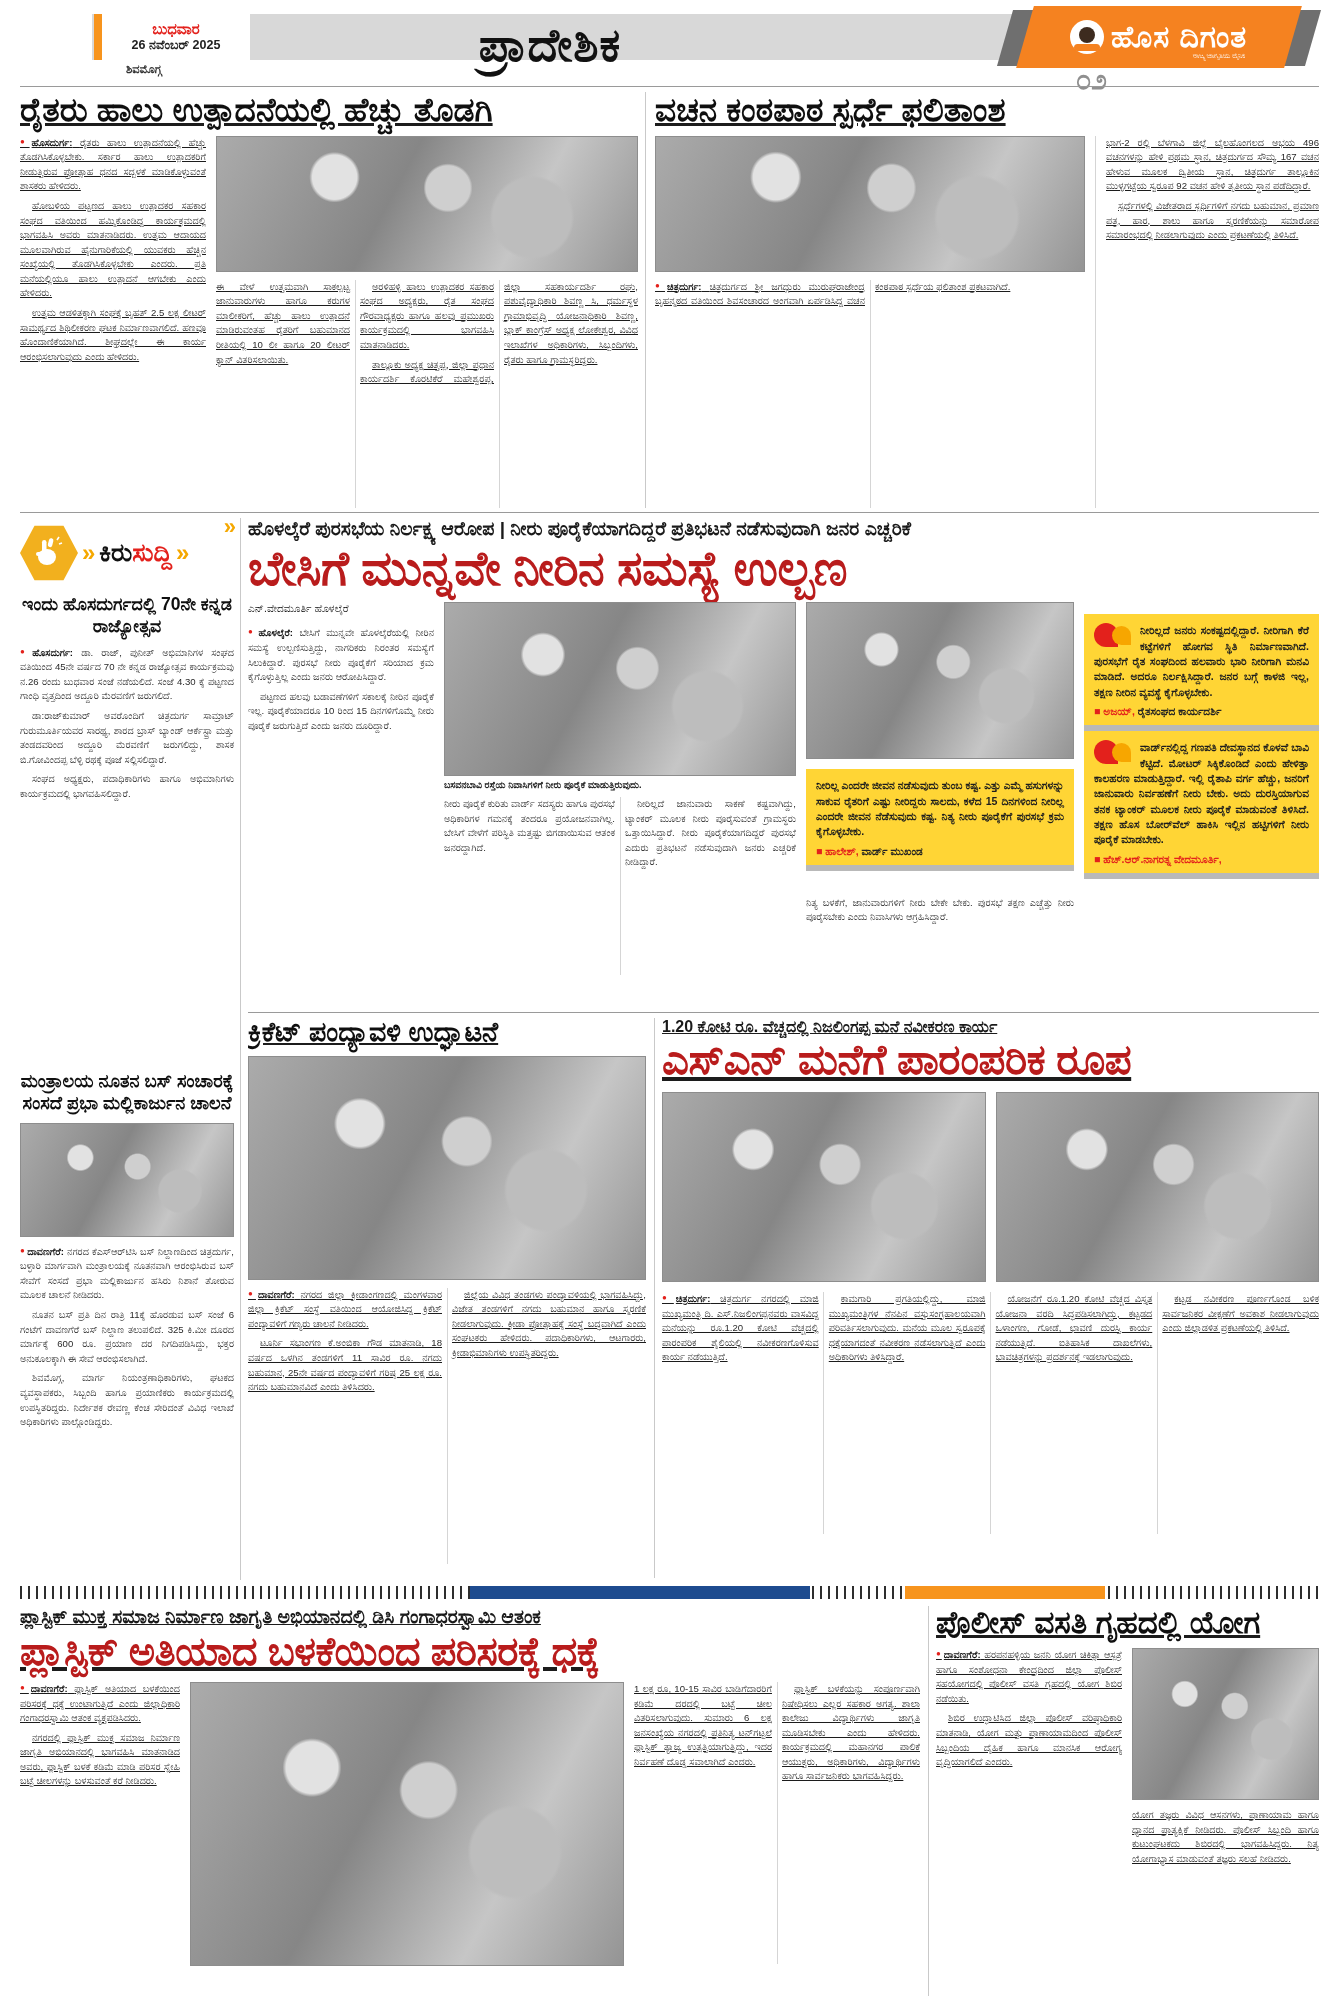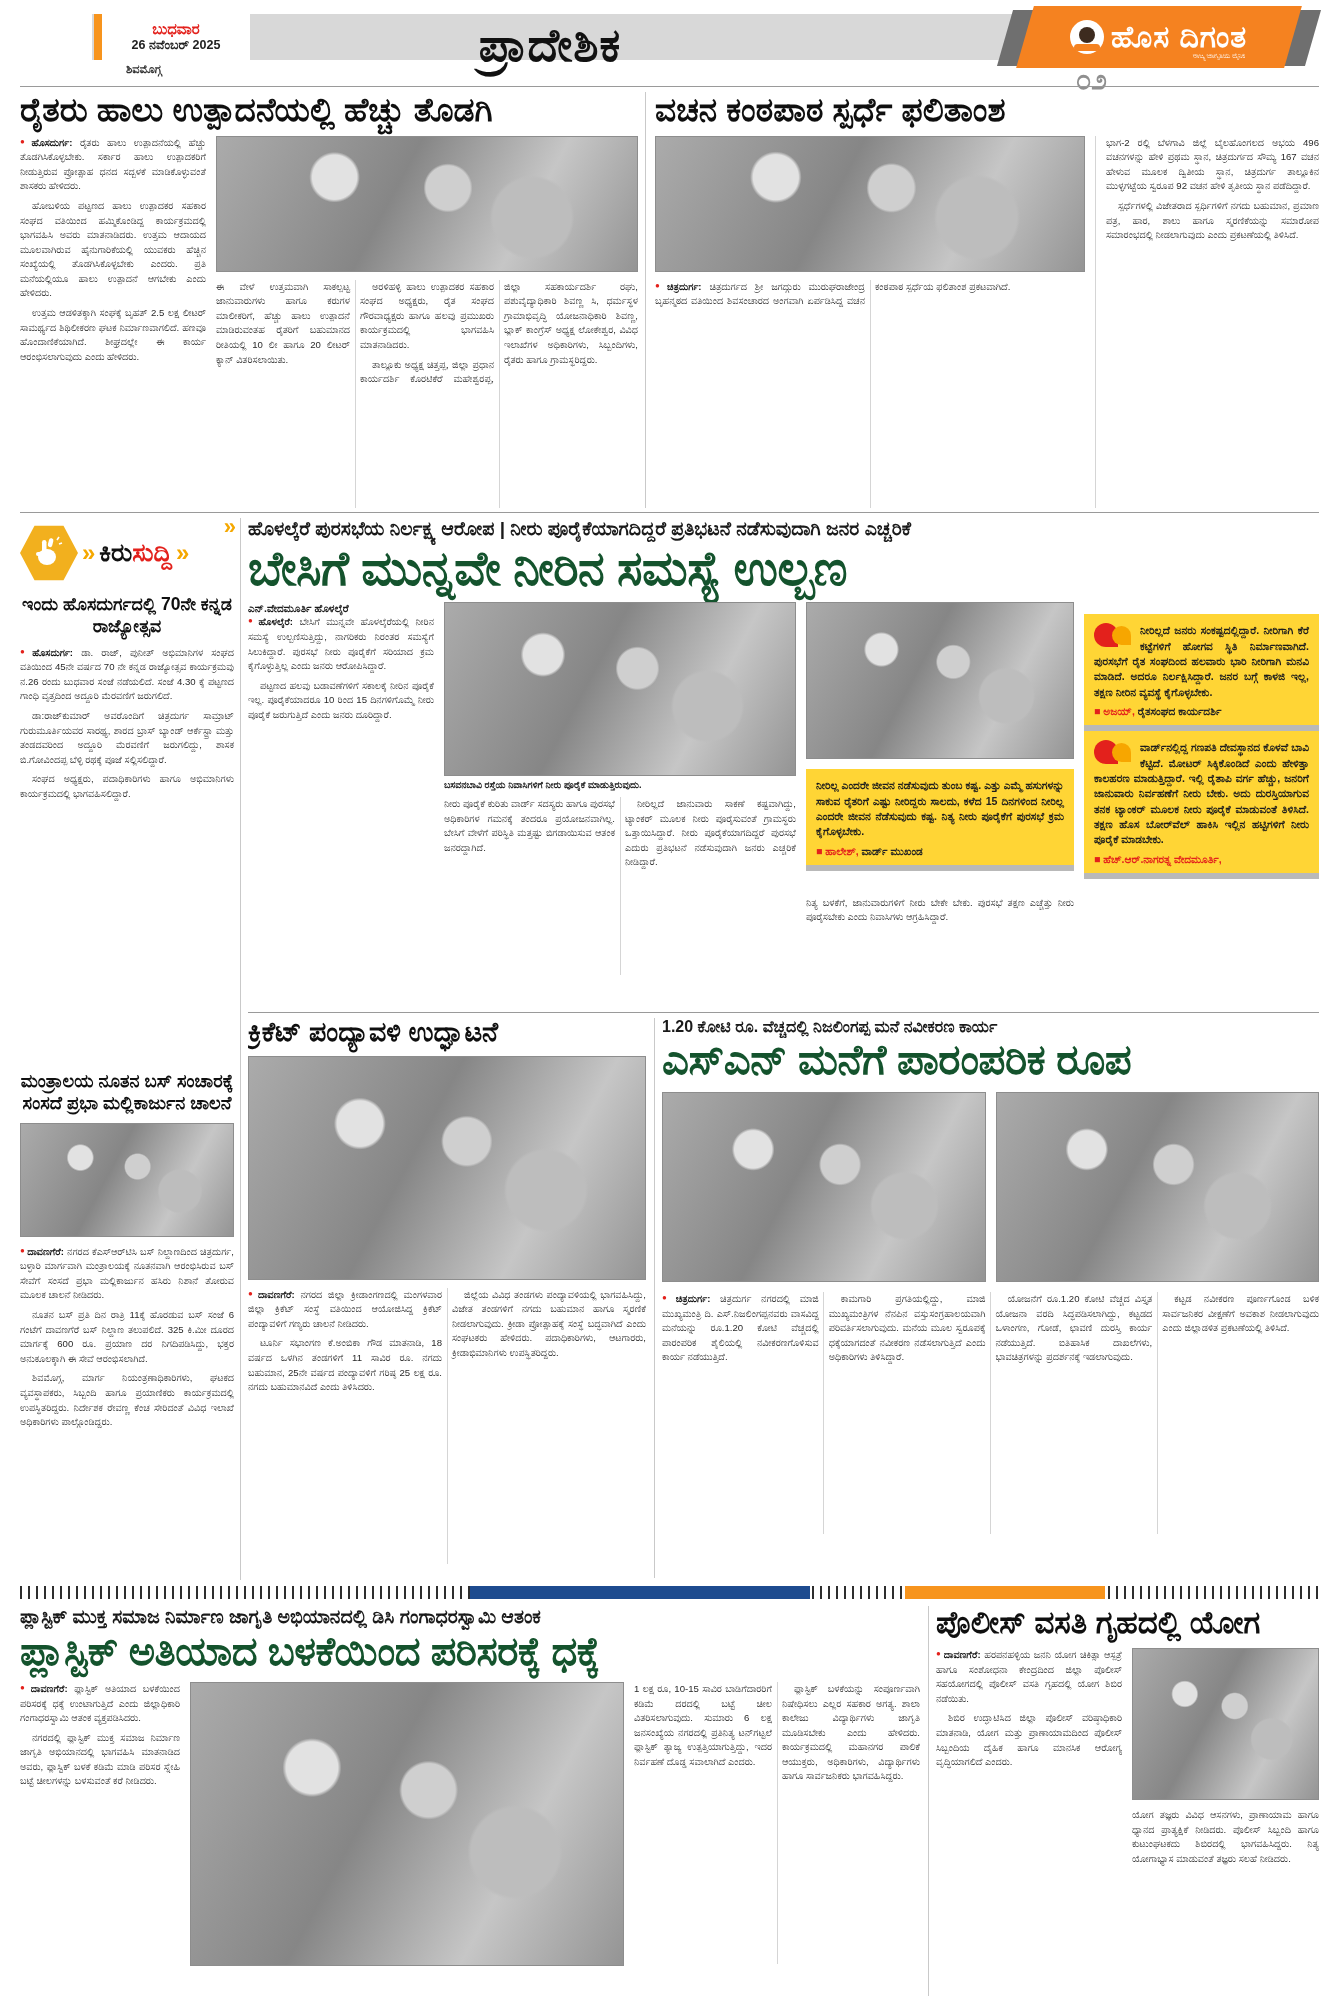--- a/index.html
+++ b/index.html
@@ -24,21 +24,21 @@
   .logo-circle{width:34px;height:34px;border-radius:50%;background:#ffffff;position:relative;flex:0 0 auto;}
   .logo-circle::after{content:"";position:absolute;left:9px;top:7px;width:16px;height:16px;border-radius:50%;background:#3d2b1f;}
   .logo-circle::before{content:"";position:absolute;left:4px;bottom:3px;width:26px;height:7px;border-radius:4px;background:#f58220;}
   .logo-name{color:#ffffff;font-size:30px;font-weight:800;letter-spacing:1px;line-height:1;}
   .logo-tag{position:absolute;right:70px;top:46px;color:#ffffff;font-size:7px;transform:skewX(16deg);}
   .page-num{position:absolute;right:212px;top:58px;font-size:28px;font-weight:800;color:#8f8f8f;}
   
   .hrule{position:absolute;height:1px;background:#9a9a9a;}
   .vrule{position:absolute;width:1px;background:#c9c9c9;}
   
-  .headline-xl{font-size:48px;font-weight:800;color:#14532d;line-height:1.05;letter-spacing:-0.5px;}
+  .headline-xl{font-size:48px;font-weight:800;color:#b91c1c;line-height:1.05;letter-spacing:-0.5px;}
   .headline-lg{font-size:33px;font-weight:800;color:#0f0f0f;line-height:1.08;}
   .headline-md{font-size:27px;font-weight:800;color:#0f0f0f;line-height:1.1;}
   .kicker{font-size:19px;font-weight:700;color:#1a1a1a;}
   .bodytext{font-size:9.6px;line-height:1.52;text-align:justify;color:#2a2a2a;}
   .bodytext p{margin:0 0 5px 0;text-indent:12px;}
   .bodytext p.first{text-indent:0;}
   .byline{font-weight:800;color:#111;}
   .bullet{color:#e3211c;font-size:8px;vertical-align:2px;margin-right:2px;}
   .cols2{column-count:2;column-gap:10px;column-rule:1px solid #d5d5d5;}
   .cols3{column-count:3;column-gap:10px;column-rule:1px solid #d5d5d5;}
@@ -56,37 +56,37 @@
        display:flex;align-items:center;justify-content:center;flex:0 0 auto;}
   .chev{color:#f5a800;font-weight:800;font-size:24px;line-height:1;}
   .ks-title{font-size:25px;font-weight:800;}
   .ks-title .k1{color:#111;}
   .ks-title .k2{color:#e3211c;}
   .ks-corner{position:absolute;right:-2px;top:-4px;color:#f5a800;font-weight:800;font-size:22px;}
   .side-h{font-size:17.5px;font-weight:800;text-align:center;line-height:1.25;margin:6px 0 8px 0;color:#101010;}
   
   .water{position:absolute;left:248px;top:518px;width:1071px;height:494px;}
   .water-grid{display:flex;gap:10px;margin-top:8px;}
-  .reporter{font-size:10.5px;font-weight:700;margin-bottom:0;}
+  .reporter{font-size:10.5px;font-weight:400;margin-bottom:11px;}
   .ybox{background:#ffd535;padding:9px 10px 7px 10px;border-bottom:6px solid #b9b9b9;position:relative;}
   .ybox .qmark{position:relative;width:40px;height:26px;float:left;margin-right:6px;}
   .ybox .q1{position:absolute;left:0;top:0;width:24px;height:24px;background:#e3211c;border-radius:50% 50% 0 50%;}
   .ybox .q2{position:absolute;left:18px;top:3px;width:19px;height:19px;background:#f7a600;border-radius:50% 50% 0 50%;}
   .ybox .qtext{font-size:10.6px;font-weight:700;line-height:1.45;color:#1d1d1d;text-align:justify;}
   .ybox .attr{margin-top:5px;font-size:10.5px;font-weight:800;}
   .ybox .attr .sq{color:#e3211c;margin-right:3px;}
   .ybox .attr .nm{color:#e3211c;}
   .ybox .attr .rl{color:#222;font-weight:700;}
   
   .tick-divider{position:absolute;left:20px;top:1586px;width:1299px;height:13px;
      background:repeating-linear-gradient(to right,#2e2e2e 0 2px,rgba(0,0,0,0) 2px 8px);}
   .tick-blue{position:absolute;left:450px;top:0;width:340px;height:13px;background:#1d4b8f;}
   .tick-orange{position:absolute;left:885px;top:0;width:200px;height:13px;background:#f7941d;}
   
-  .abs{position:absolute;}
+  .abs{position:absolute;text-decoration:underline;}
   .flexrow{display:flex;gap:10px;}
 </style>
 </head>
 <body>
 
 <div class="page">
 
   <div class="masthead">
     <div class="mast-band"></div>
     <div class="datebox">

